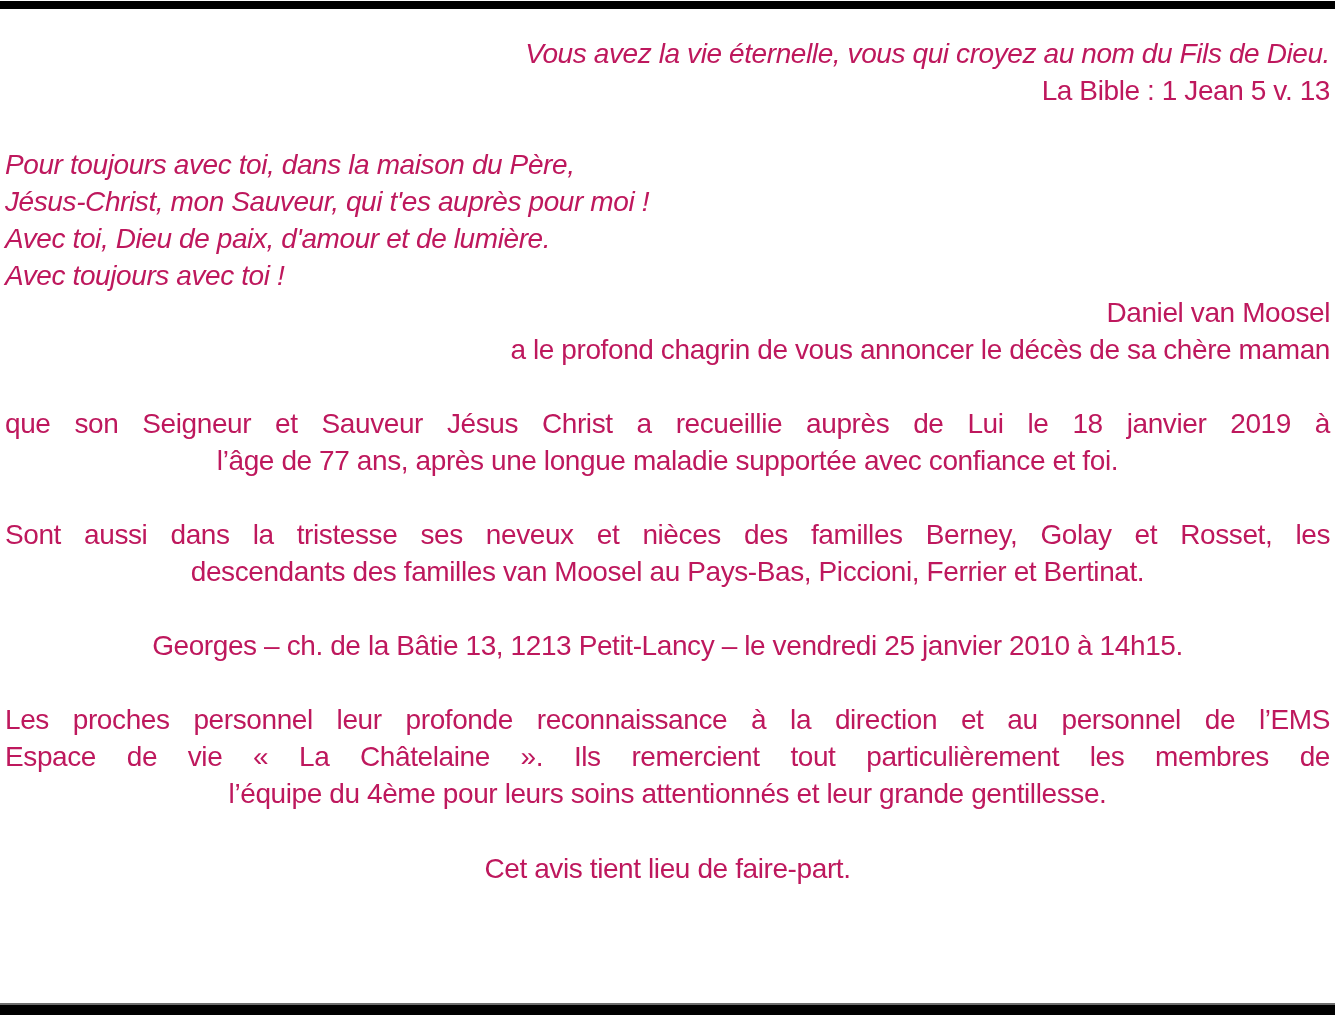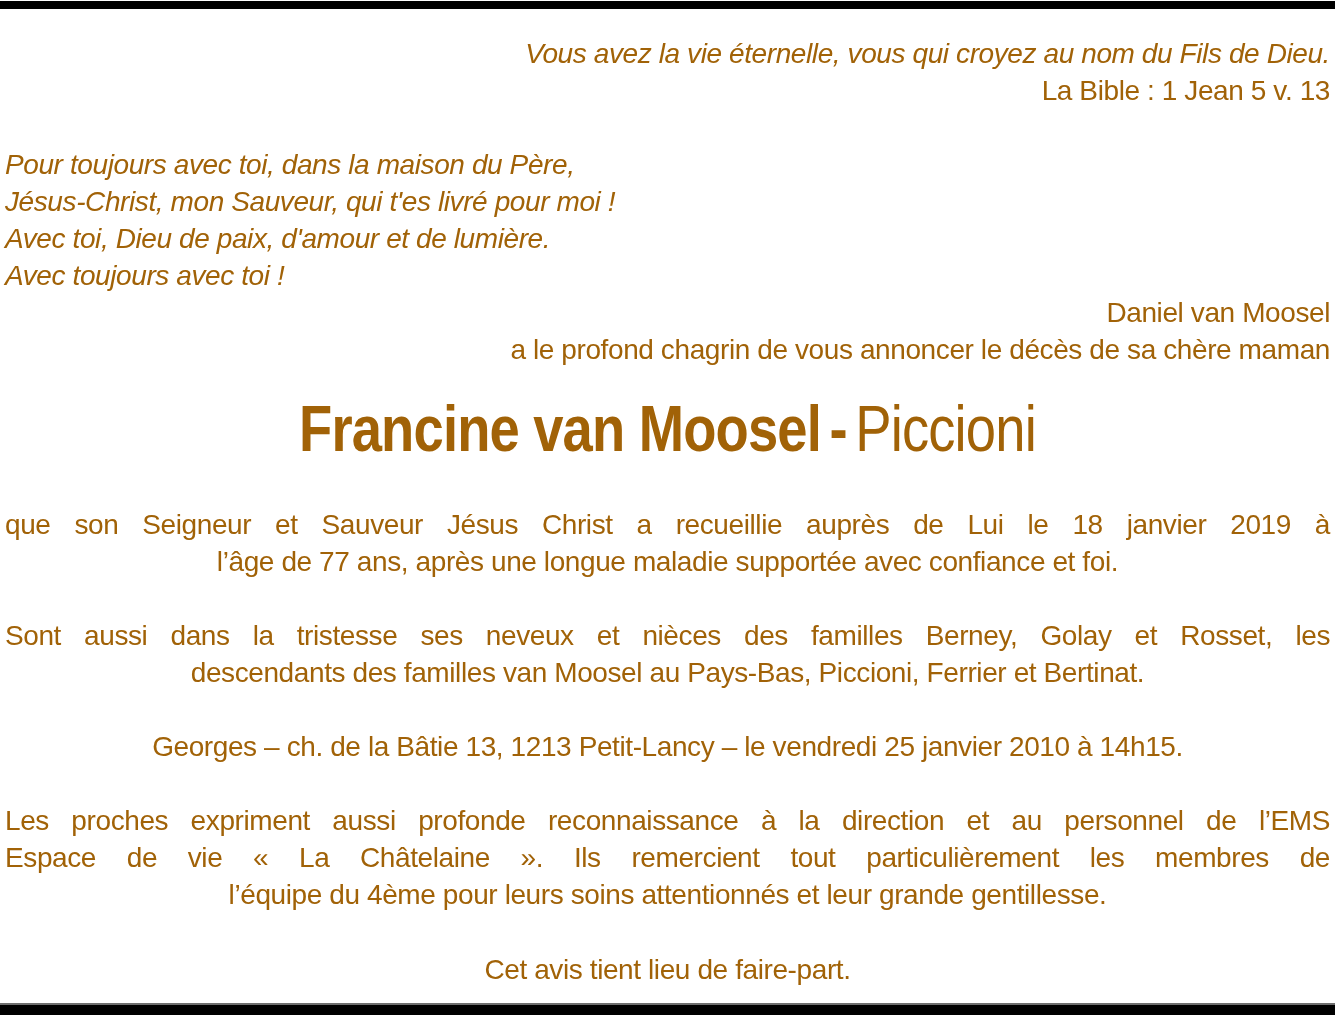--- a/index.html
+++ b/index.html
@@ -5,21 +5,21 @@
   html, body {
     margin: 0;
     padding: 0;
     background: #ffffff;
   }
   .page {
     position: relative;
     width: 1335px;
     height: 1015px;
     background: #ffffff;
-    color: #a16207;
+    color: #be185d;
     font-family: "Liberation Sans", sans-serif;
     overflow: hidden;
   }
   .bar {
     position: absolute;
     left: 0;
     width: 100%;
     background: #000000;
   }
   .bar-top { top: 1px; height: 8px; }
@@ -82,50 +82,47 @@
 
   <div class="content bodytext">
 
     <div class="quote-block">
       <div class="quote-line">Vous avez la vie éternelle, vous qui croyez au nom du Fils de Dieu.</div>
       <div class="quote-attrib">La Bible : 1 Jean 5 v. 13</div>
     </div>
 
     <div class="poem-block">
       <div class="poem-line">Pour toujours avec toi, dans la maison du Père,</div>
-      <div class="poem-line">Jésus-Christ, mon Sauveur, qui t'es livré pour moi !</div>
+      <div class="poem-line">Jésus-Christ, mon Sauveur, qui t'es auprès pour moi !</div>
       <div class="poem-line">Avec toi, Dieu de paix, d'amour et de lumière.</div>
       <div class="poem-line">Avec toujours avec toi !</div>
     </div>
 
     <div class="intro-block">
       <div>Daniel van Moosel</div>
       <div>a le profond chagrin de vous annoncer le décès de sa chère maman</div>
     </div>
 
-    <div class="title-block">
-      <span class="title-inner"><span class="title-name">Francine van Moosel</span><span class="title-sep">-</span><span class="title-maiden">Piccioni</span></span>
-    </div>
 
     <div class="para">
       <div class="line just">que son Seigneur et Sauveur Jésus Christ a recueillie auprès de Lui le 18 janvier 2019 à</div>
       <div class="line">l’âge de 77 ans, après une longue maladie supportée avec confiance et foi.</div>
     </div>
 
     <div class="para">
       <div class="line just">Sont aussi dans la tristesse ses neveux et nièces des familles Berney, Golay et Rosset, les</div>
       <div class="line">descendants des familles van Moosel au Pays-Bas, Piccioni, Ferrier et Bertinat.</div>
     </div>
 
     <div class="para">
       <div class="line">Georges – ch. de la Bâtie 13, 1213 Petit-Lancy – le vendredi 25 janvier 2010 à 14h15.</div>
     </div>
 
     <div class="para">
-      <div class="line just">Les proches expriment aussi profonde reconnaissance à la direction et au personnel de l’EMS</div>
+      <div class="line just">Les proches personnel leur profonde reconnaissance à la direction et au personnel de l’EMS</div>
       <div class="line just">Espace de vie « La Châtelaine ». Ils remercient tout particulièrement les membres de</div>
       <div class="line">l’équipe du 4ème pour leurs soins attentionnés et leur grande gentillesse.</div>
     </div>
 
     <div class="closing-block">Cet avis tient lieu de faire-part.</div>
 
   </div>
 
   <div class="bar bar-bottom"></div>
 

